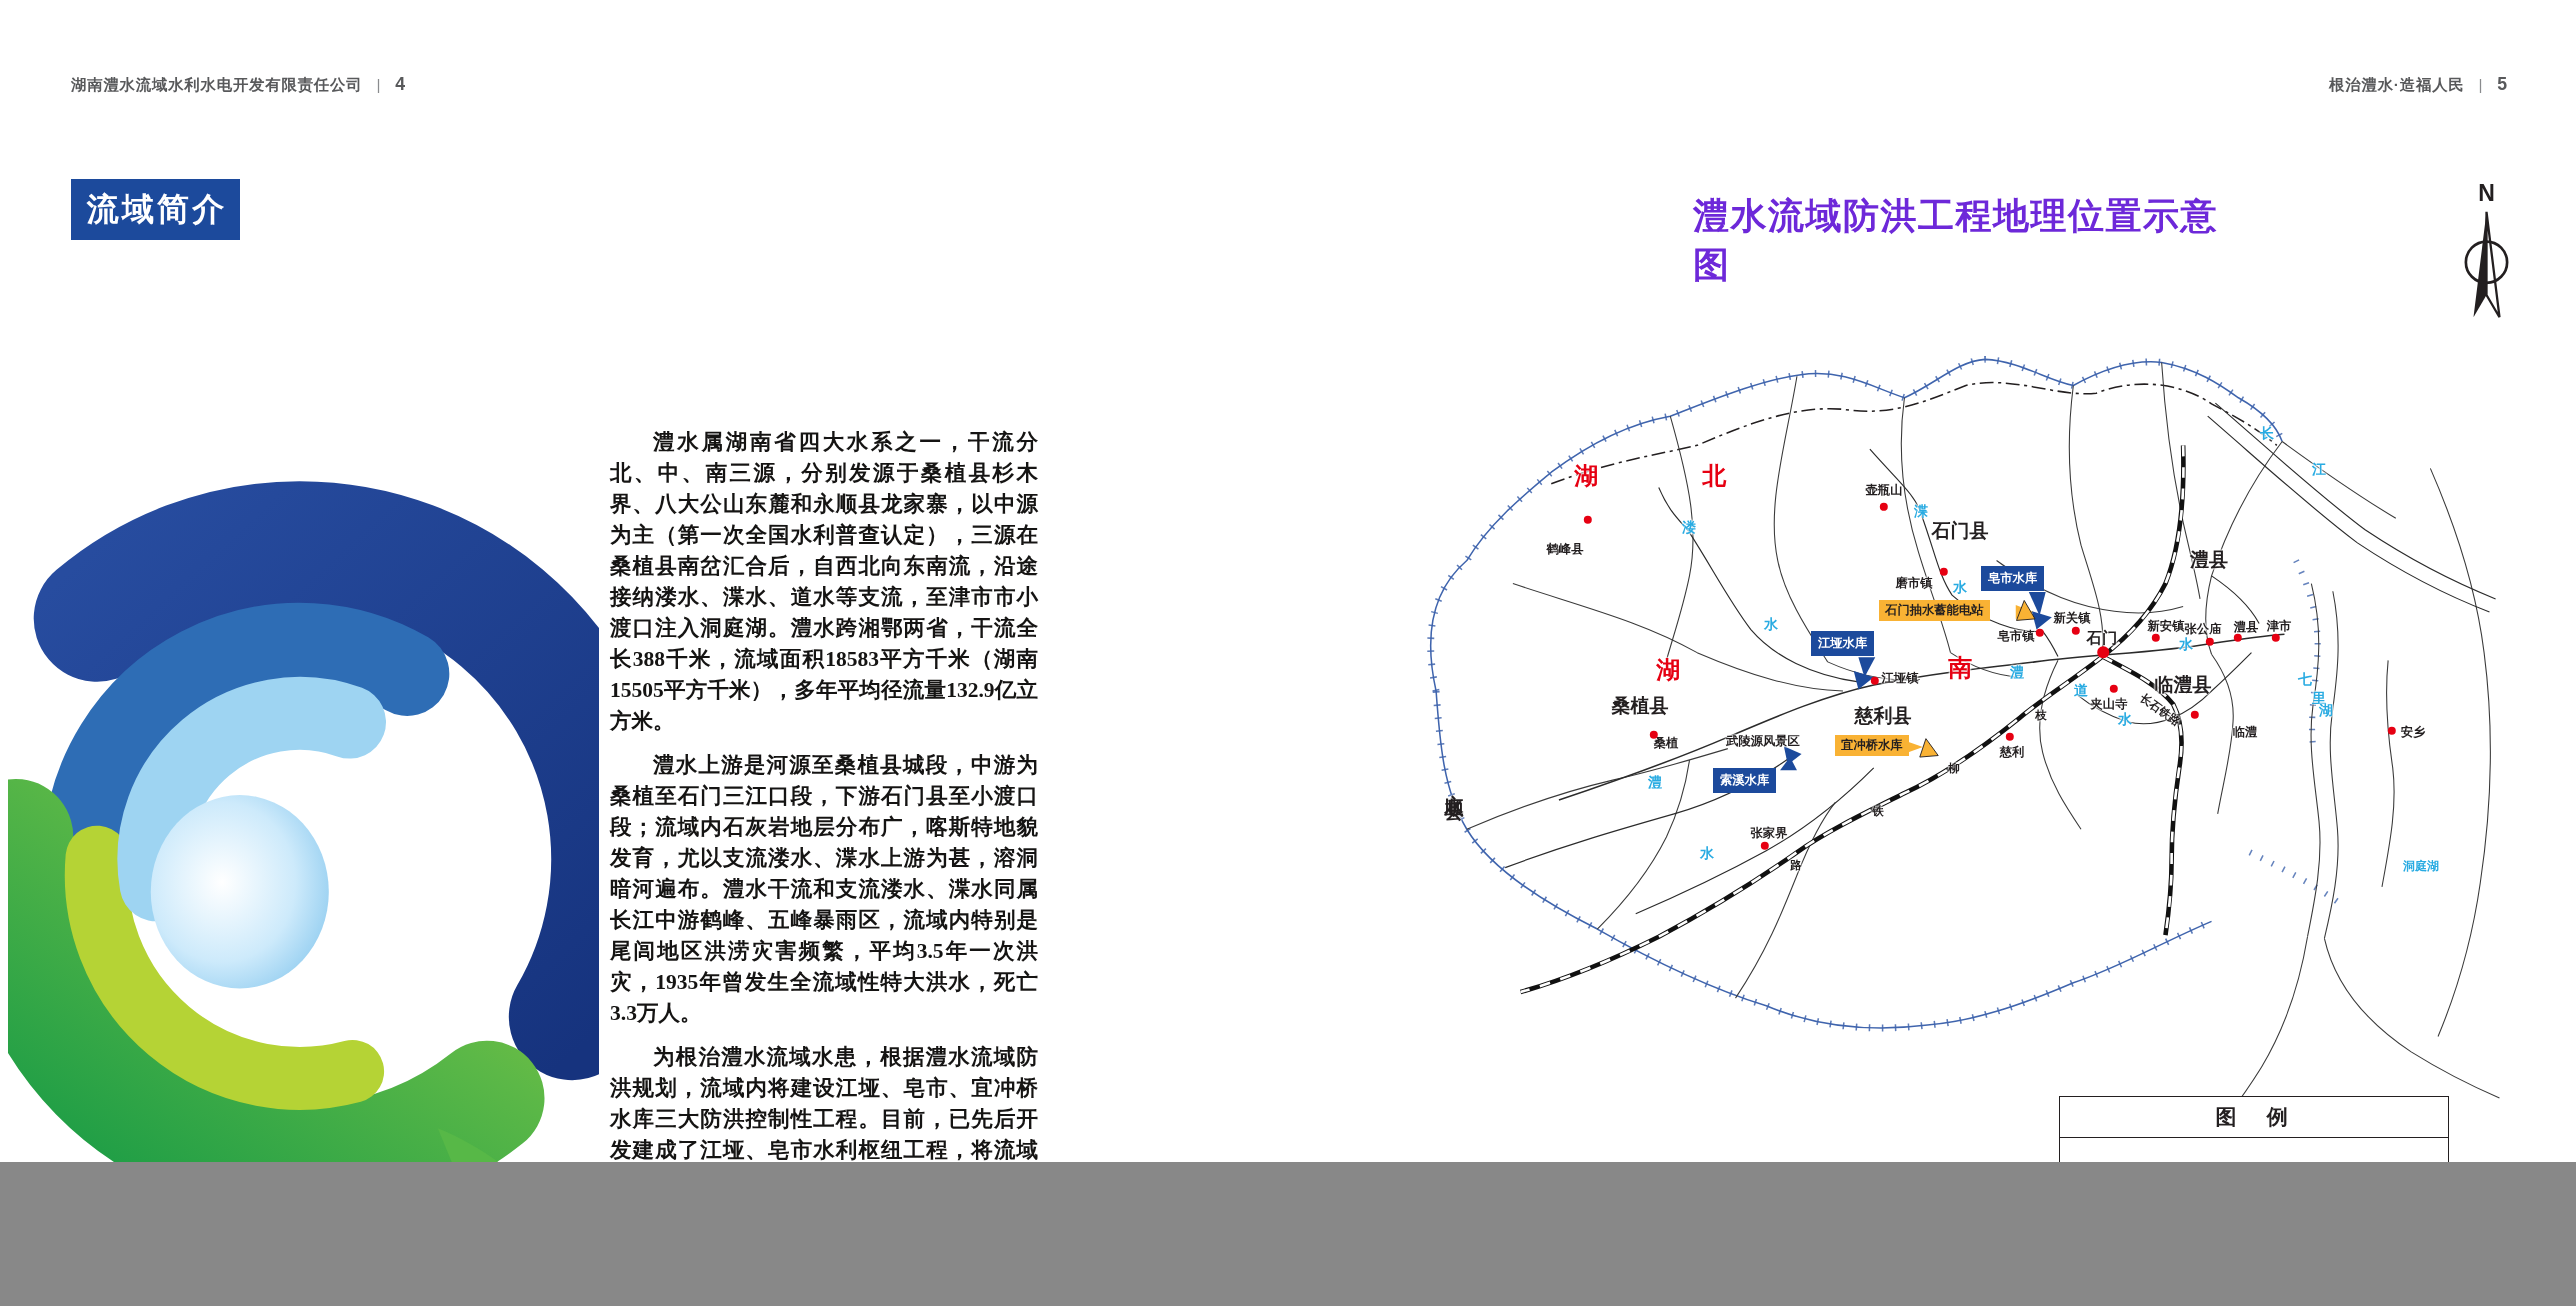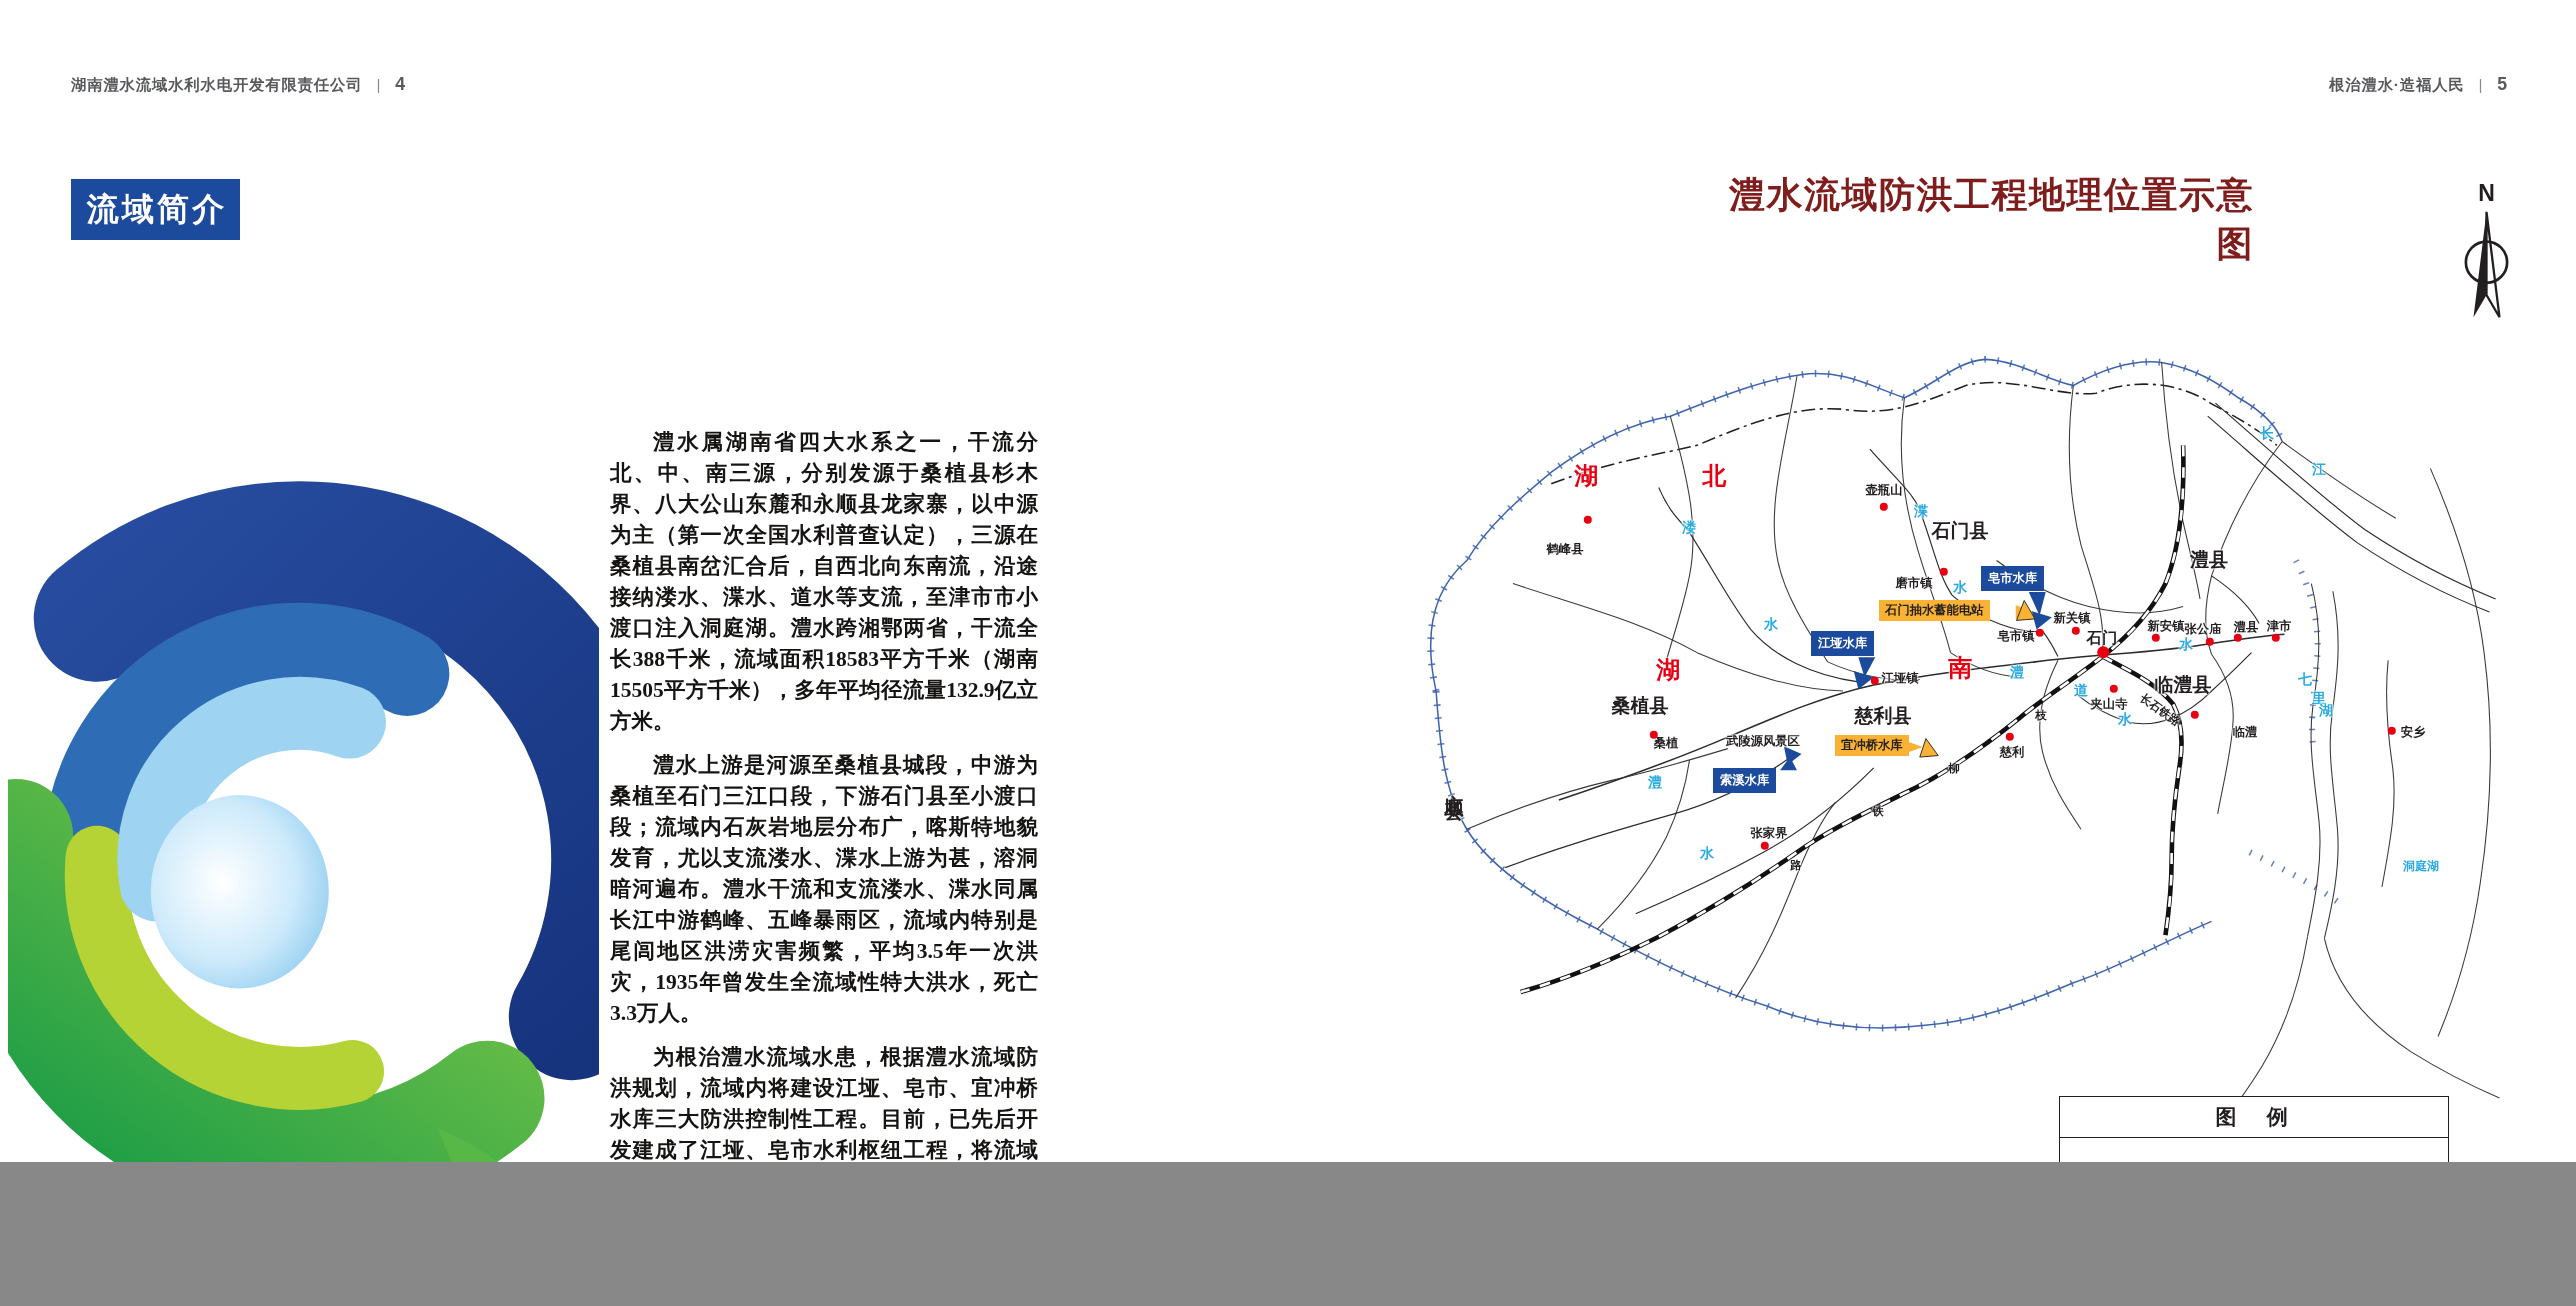--- a/index.html
+++ b/index.html
@@ -17,22 +17,22 @@
   .section-box span{color:#fff;font-size:32px;font-weight:700;letter-spacing:3.1px;text-indent:3.1px;}
   
   .article{position:absolute;left:610px;top:427px;width:428px;}
   .article p{font-family:"Liberation Serif",serif;font-weight:700;font-size:21.5px;line-height:31px;
              text-align:justify;text-indent:2em;margin:0 0 13px;color:#151413;}
   
   .logo{position:absolute;left:7.7px;top:399px;}
   .corner-accent{position:absolute;left:69px;top:1281px;width:54px;height:24.6px;background:#2e6db5;
                  clip-path:polygon(8% 100%,55% 0,100% 100%);}
   
-  .map-title{position:absolute;left:1693px;top:171px;width:561px;text-align:right;
-             font-size:36px;font-weight:700;color:#7f1d1d;letter-spacing:1.5px;}
+  .map-title{position:absolute;left:1693px;top:192px;width:561px;text-align:left;
+             font-size:36px;font-weight:700;color:#6d28d9;letter-spacing:1.5px;}
   .compass{position:absolute;left:2459px;top:180px;width:55px;text-align:center;}
   .compass .n{font-size:23px;font-weight:700;color:#231f20;}
   .map{position:absolute;left:1367px;top:330px;width:1167px;height:891px;}
   .map svg{position:absolute;left:0;top:0;}
   .map-labels{position:absolute;left:0;top:0;width:100%;height:100%;}
   .ml{position:absolute;transform:translate(-50%,-50%);white-space:nowrap;font-weight:700;
       text-shadow:0 0 2.3px #fff,0 0 2.3px #fff,0 0 2.3px #fff;}
   .ml.province{color:#e60012;font-size:24px;letter-spacing:1.5px;}
   .ml.county{color:#231f20;font-size:19px;}
   .ml.county.v{writing-mode:vertical-rl;letter-spacing:3.8px;}

